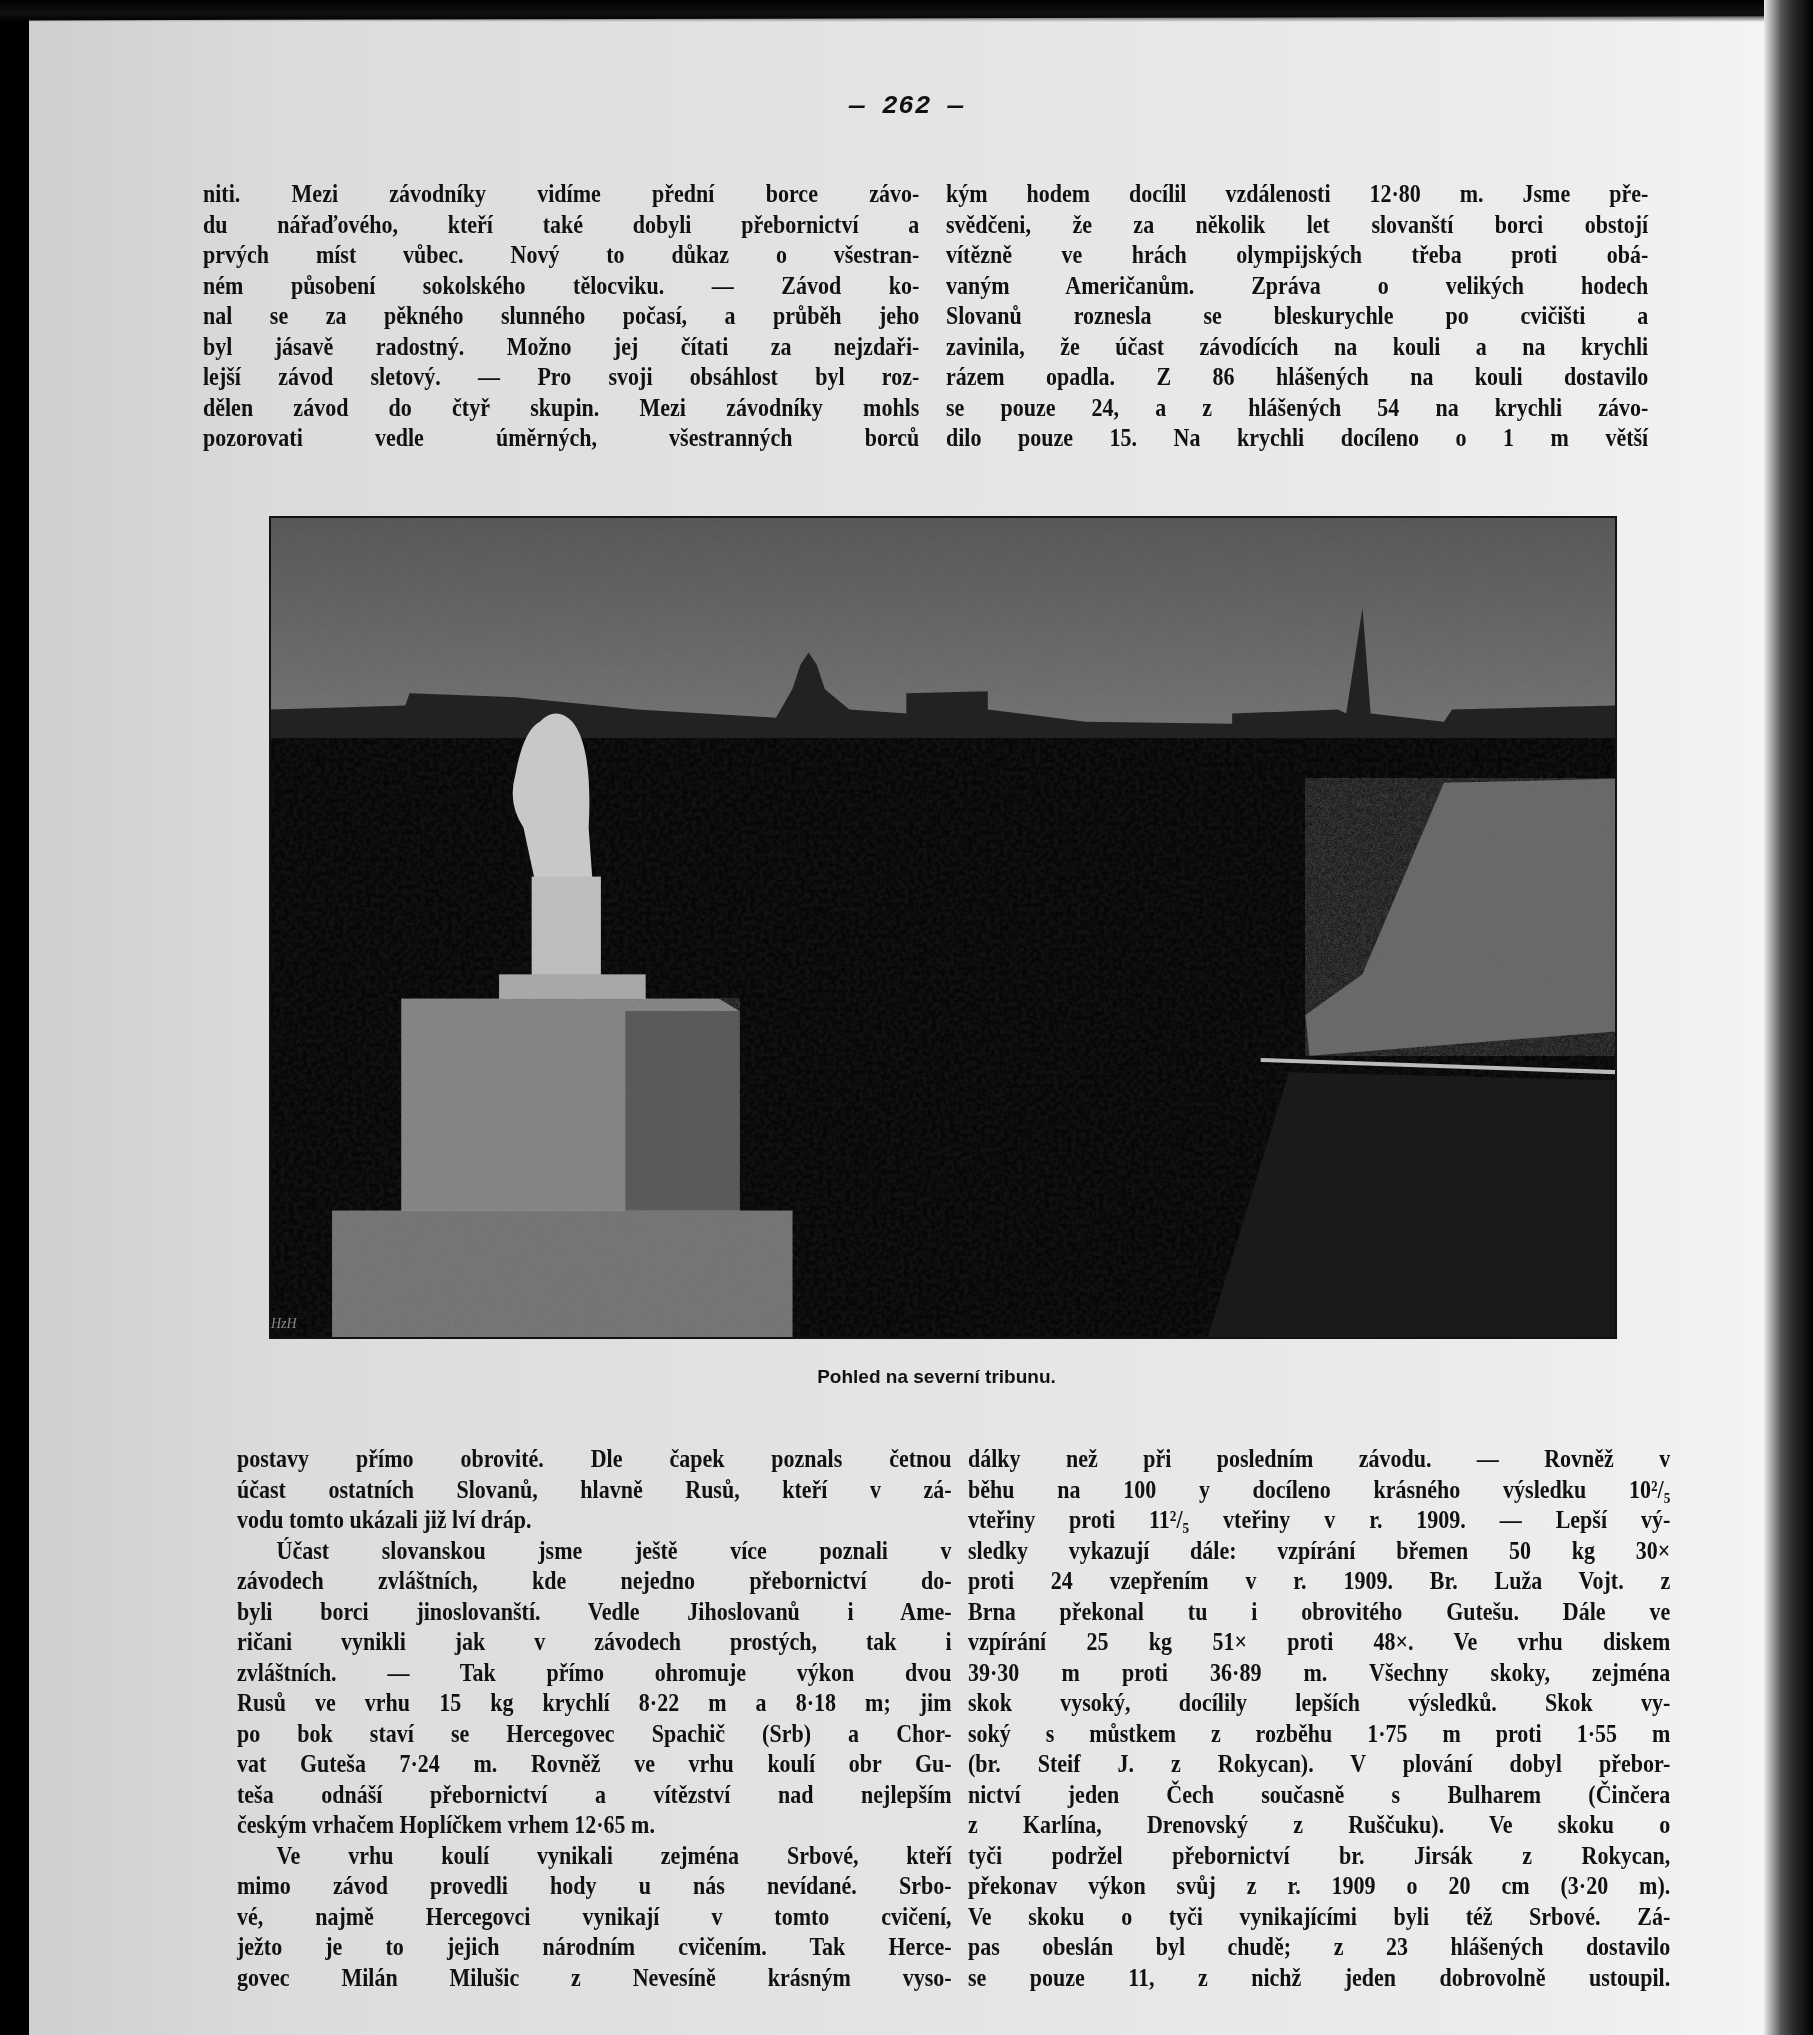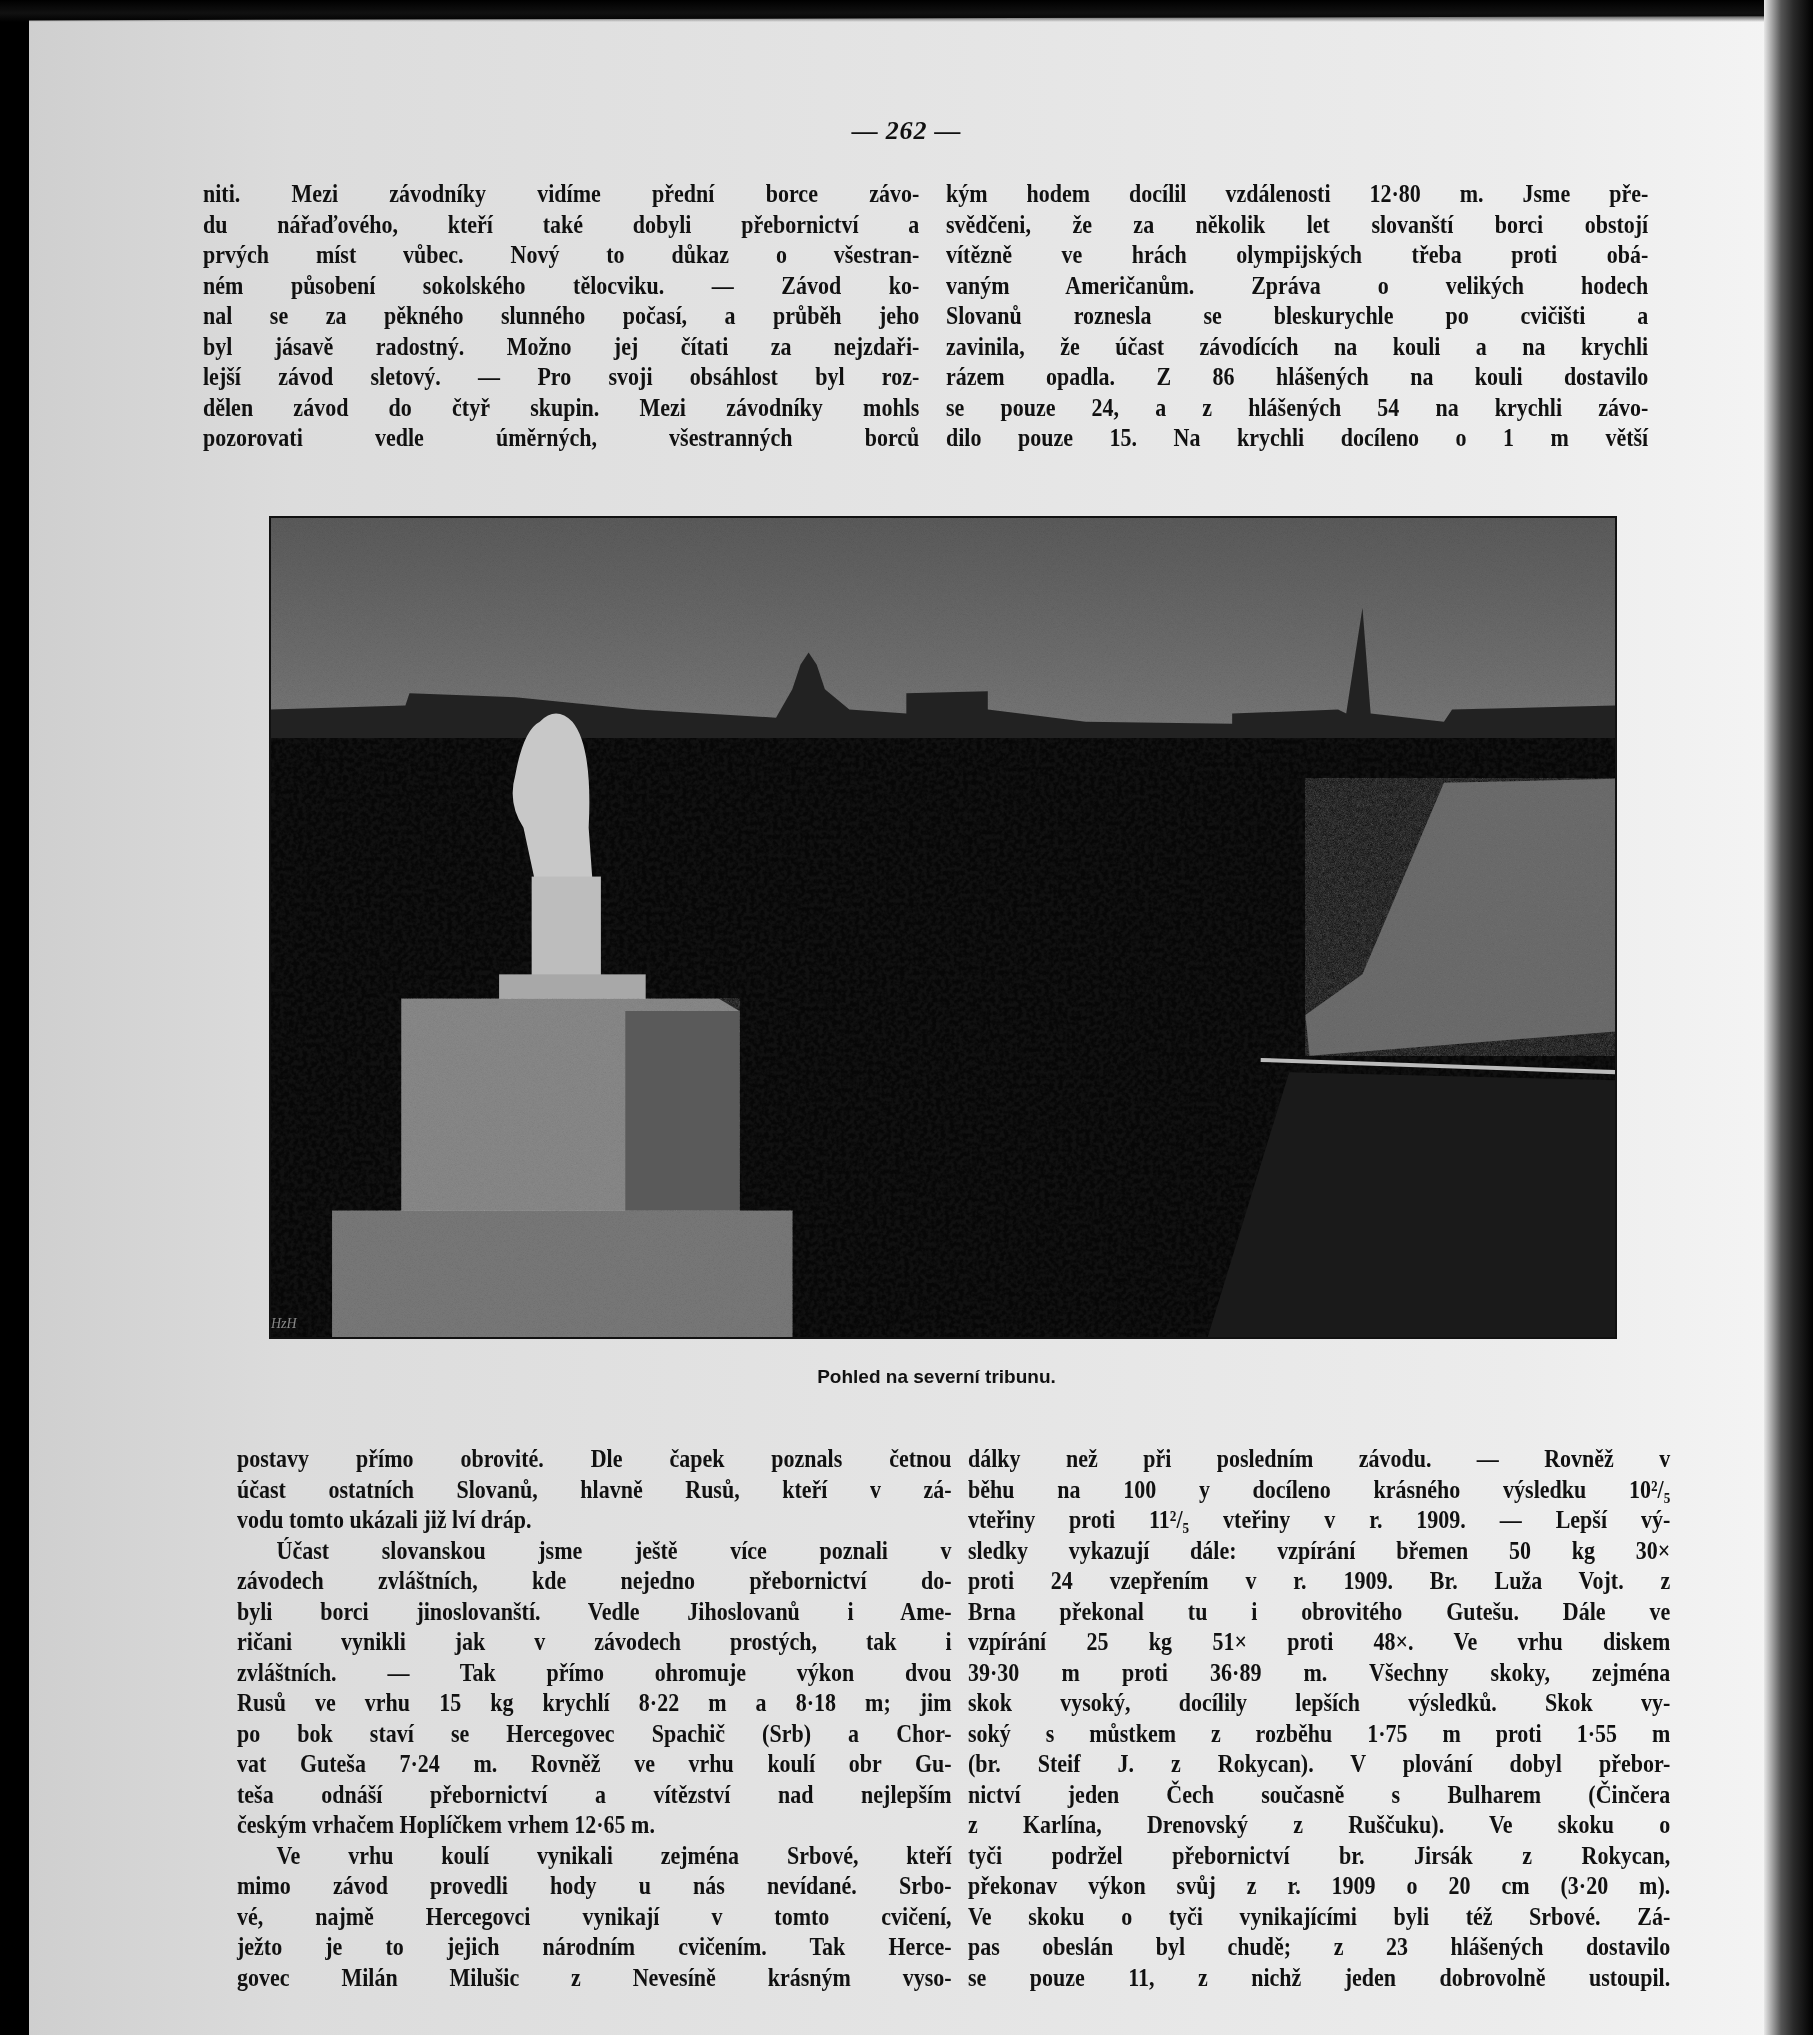--- a/index.html
+++ b/index.html
@@ -15,22 +15,22 @@
   }
   .top-shadow {
     position:absolute; left:0; top:0; width:1813px; height:22.4px;
     background:linear-gradient(180deg,#000 0%,#111 60%,rgba(0,0,0,0) 100%);
   }
   .right-binding {
     position:absolute; right:0; top:0; width:49px; height:2230px;
     background:linear-gradient(90deg,#e8e8e8 0%,#555 35%,#2a2a2a 60%,#000 100%);
   }
   .page-number {
-    position:absolute; top:116px; left:0; width:1813px; text-align:center;
-    font-size:26px; font-weight:bold; font-style:italic; color:#111; letter-spacing:0.8px;
+    position:absolute; top:91px; left:0; width:1813px; text-align:center;
+    font-size:26px; font-weight:bold; font-style:italic; color:#111; letter-spacing:0.8px;font-family:Liberation Mono, monospace;
   }
   .col {
     position:absolute; color:#111; font-weight:bold;
     font-size:25px; line-height:30.5px; text-align:justify;
     font-family:"Liberation Serif","DejaVu Serif",serif;
     transform:scaleX(0.88); transform-origin:left top;
   }
   .col p { margin:0; }
   .col .line { display:block; text-align:justify; text-align-last:justify; white-space:nowrap; }
   .col .line.last { text-align-last:left; }

